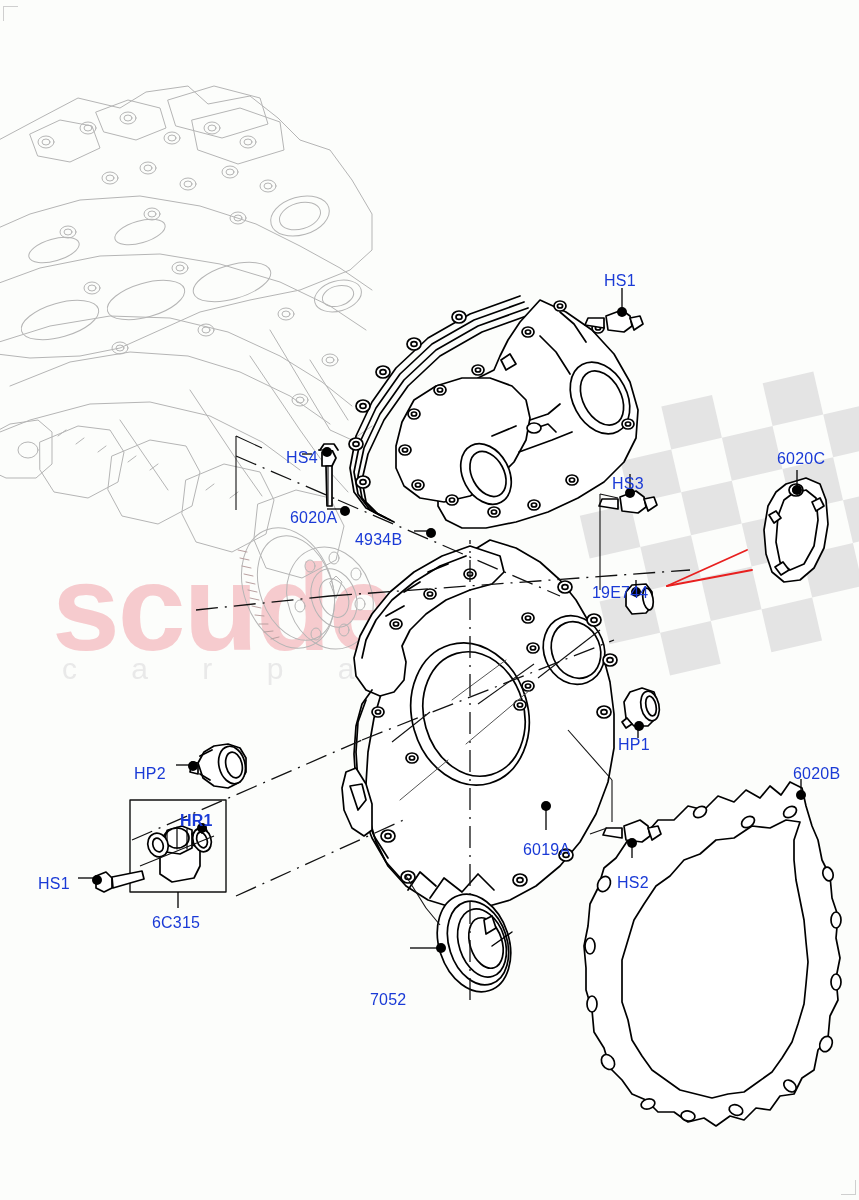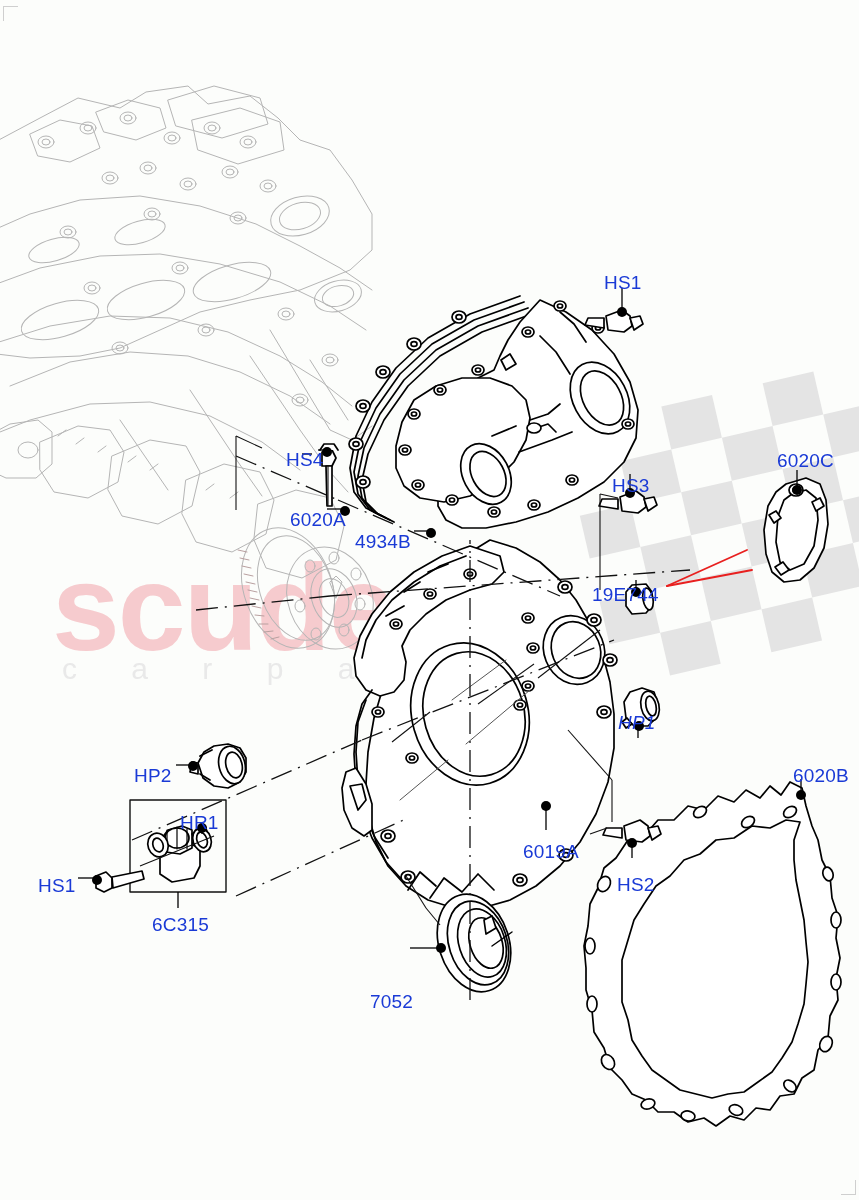--- a/index.html
+++ b/index.html
@@ -7,21 +7,21 @@
   #sheet{
     position:relative;
     width:859px;height:1200px;
     background:#fcfdfb;
     overflow:hidden;
   }
   #sheet svg.layer{position:absolute;left:0;top:0;width:859px;height:1200px;}
   .lbl{
     position:absolute;
     color:#1a3ad6;
-    font-size:19px;
+    font-size:16px;
     font-weight:400;
     letter-spacing:0.2px;
     white-space:nowrap;
     font-family:"Liberation Sans", sans-serif;
     text-align:right;
   }
   .wm-main{
     position:absolute;
     left:52px;top:538px;
     font-size:122px;
@@ -571,24 +571,24 @@
   </svg>
 
   <div class="lbl" style="left:604px;top:272px;">HS1</div>
   <div class="lbl" style="left:286px;top:449px;">HS4</div>
   <div class="lbl" style="left:290px;top:509px;">6020A</div>
   <div class="lbl" style="left:355px;top:531px;">4934B</div>
   <div class="lbl" style="left:612px;top:475px;">HS3</div>
   <div class="lbl" style="left:777px;top:450px;">6020C</div>
   <div class="lbl" style="left:592px;top:564px;margin-top:20px;">19E744</div>
   <div class="lbl" style="left:134px;top:765px;">HP2</div>
-  <div class="lbl" style="left:180px;top:812px;">HR1</div>
+  <div class="lbl" style="left:180px;top:812px;font-weight:bold;">HR1</div>
   <div class="lbl" style="left:38px;top:875px;">HS1</div>
   <div class="lbl" style="left:152px;top:914px;">6C315</div>
-  <div class="lbl" style="left:618px;top:712px;font-style:italic;">HP1</div>
+  <div class="lbl" style="left:618px;top:736px;">HP1</div>
   <div class="lbl" style="left:523px;top:841px;">6019A</div>
   <div class="lbl" style="left:617px;top:866px;margin-top:8px;">HS2</div>
   <div class="lbl" style="left:793px;top:765px;">6020B</div>
   <div class="lbl" style="left:370px;top:948px;margin-top:43px;">7052</div>
 
   <div class="cropmark cm-tl"></div>
   <div class="cropmark cm-br"></div>
 
 </div>
 

